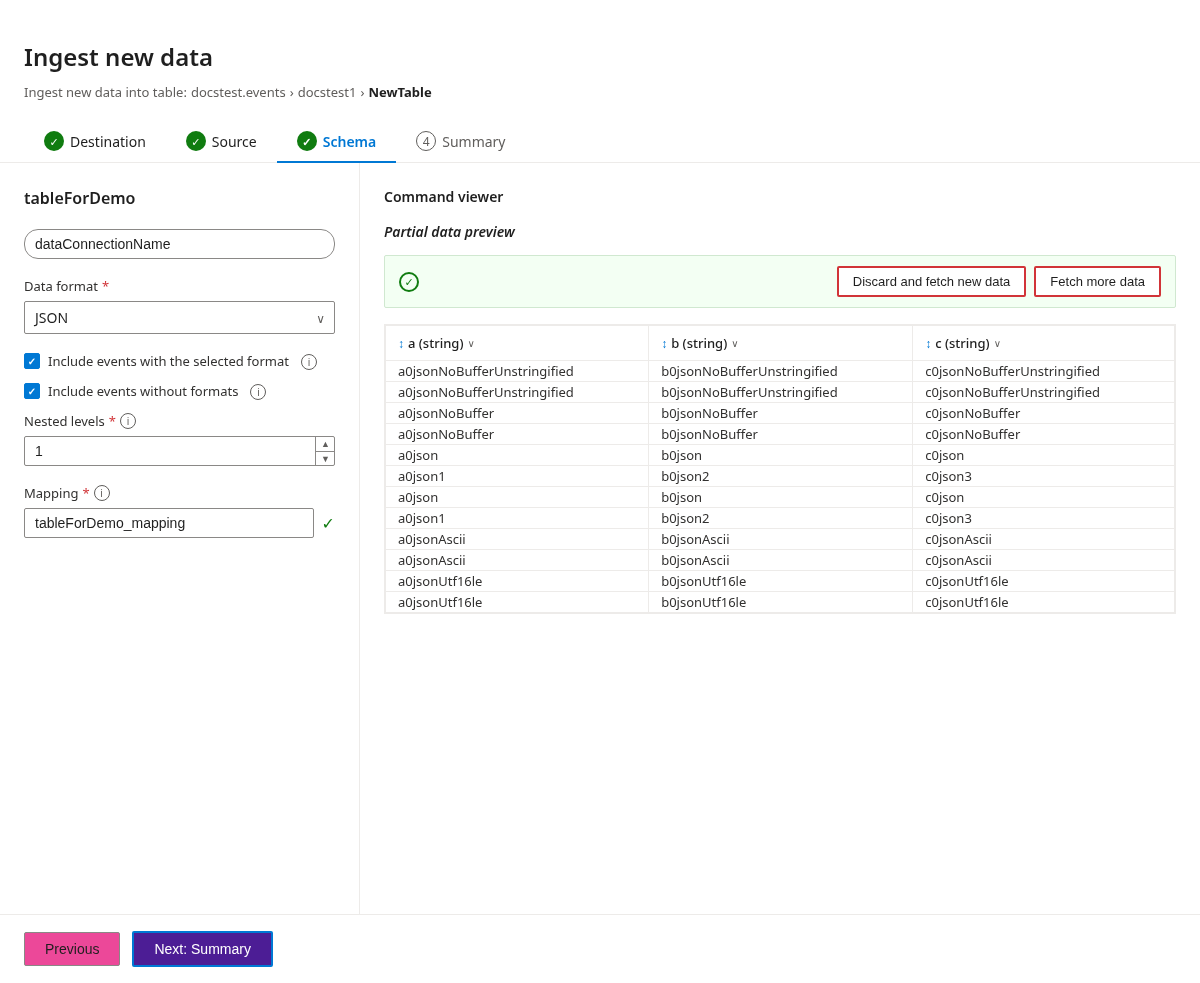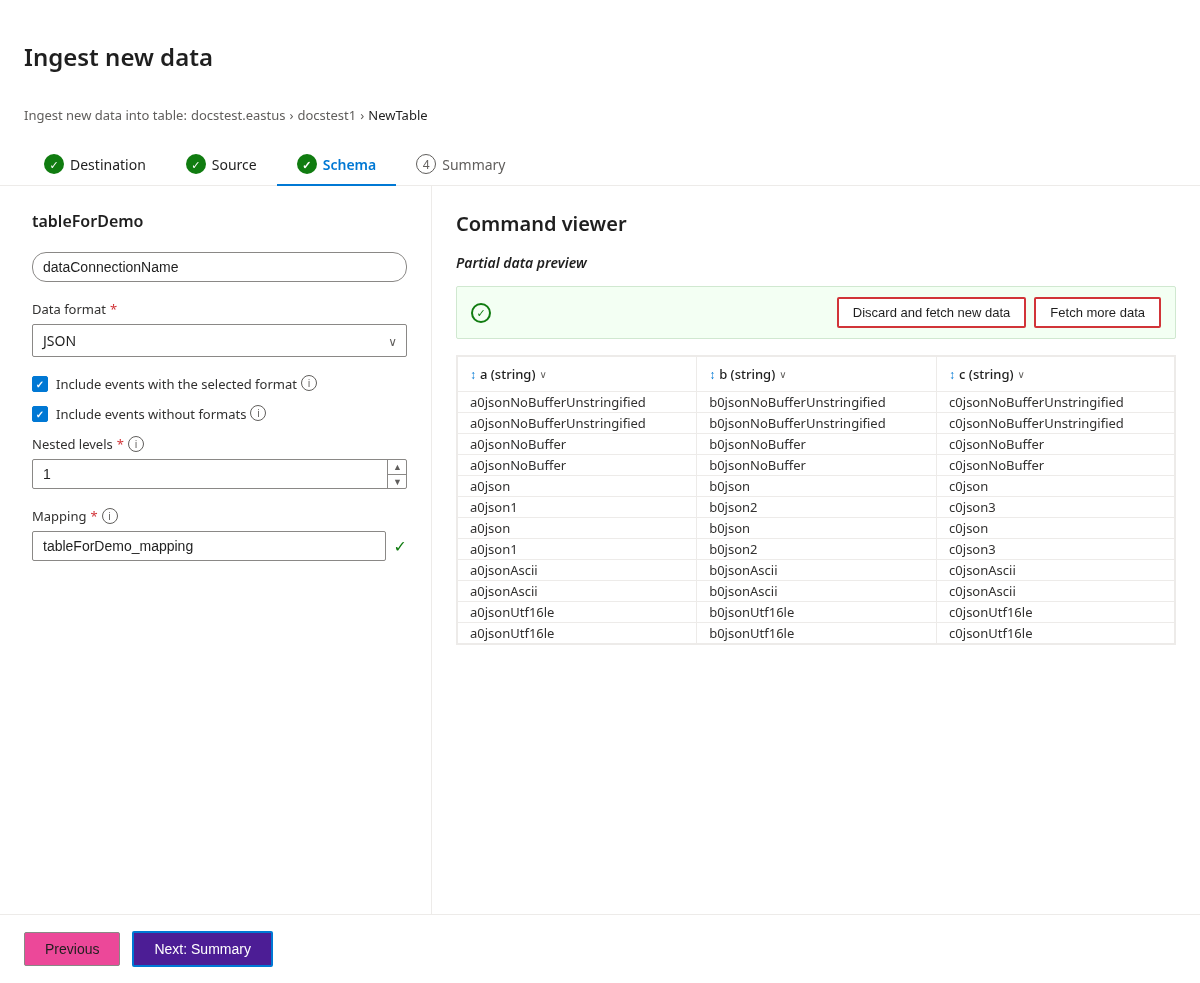--- a/index.html
+++ b/index.html
@@ -2,63 +2,63 @@
 <html><head>
   <meta charset="utf-8">
   <style>
     * { box-sizing: border-box; margin: 0; padding: 0; }
     body { font-family: 'Segoe UI', system-ui, sans-serif; font-size: 14px; color: #1f1f1f; background: #fff; }
 
     .page-container { width: 1200px; min-height: 983px; background: #fff; position: relative; display: flex; flex-direction: column; }
 
     .header { padding: 40px 24px 0 24px; }
     .page-title { font-size: 24px; font-weight: 600; color: #1f1f1f; margin-bottom: 10px; }
-    .breadcrumb { font-size: 13px; color: #605e5c; margin-bottom: 20px; display: flex; align-items: flex-end; gap: 4px; }
-    .breadcrumb .path-bold { font-weight: 400; color: #1f1f1f; margin-top: 23px; }
+    .breadcrumb { font-size: 13px; color: #605e5c; margin-bottom: 20px; display: flex; align-items: flex-start; gap: 4px; }
+    .breadcrumb .path-bold { font-weight: 700; color: #1f1f1f; }
     .breadcrumb .separator { color: #605e5c; }
 
     .tabs { display: flex; align-items: center; gap: 0; padding: 0 24px; border-bottom: 1px solid #edebe9; }
     .tab { display: flex; align-items: center; gap: 6px; padding: 10px 20px; cursor: pointer; font-size: 14px; color: #605e5c; border-bottom: 2px solid transparent; margin-bottom: -1px; }
     .tab.active { color: #0078d4; border-bottom: 2px solid #0078d4; font-weight: 600; }
     .tab.completed { color: #1f1f1f; }
     .tab-check { width: 20px; height: 20px; border-radius: 50%; background: #107c10; display: flex; align-items: center; justify-content: center; color: white; font-size: 11px; flex-shrink: 0; }
     .tab-number { width: 20px; height: 20px; border-radius: 50%; border: 1.5px solid #605e5c; display: flex; align-items: center; justify-content: center; font-size: 12px; color: #605e5c; flex-shrink: 0; }
 
     .main-content { display: flex; flex: 1; padding: 0; }
 
     
-    .left-panel { width: 424px; padding: 24px; border-right: 1px solid #edebe9; flex-shrink: 0; margin-left: 8px; }
+    .left-panel { width: 360px; padding: 24px; border-right: 1px solid #edebe9; flex-shrink: 0; }
     .panel-title { font-size: 16px; font-weight: 600; margin-bottom: 20px; }
     .field-group { margin-bottom: 18px; }
     .field-label { font-size: 13px; color: #323130; margin-bottom: 6px; display: flex; align-items: center; gap: 4px; }
     .field-label .required { color: #d13438; }
     .info-icon { width: 16px; height: 16px; border-radius: 50%; border: 1px solid #605e5c; display: inline-flex; align-items: center; justify-content: center; font-size: 10px; color: #605e5c; cursor: pointer; flex-shrink: 0; }
     .text-input { width: 100%; padding: 6px 10px; border: 1px solid #8a8886; border-radius: 14px; font-size: 14px; color: #1f1f1f; background: #fff; }
     .select-input { width: 100%; padding: 6px 10px; border: 1px solid #8a8886; border-radius: 2px; font-size: 14px; color: #1f1f1f; background: #fff; appearance: none; cursor: pointer; display: flex; align-items: center; justify-content: space-between; position: relative; }
     .select-wrapper { position: relative; }
     .select-wrapper::after { content: '∨'; position: absolute; right: 10px; top: 50%; transform: translateY(-50%); font-size: 12px; color: #605e5c; pointer-events: none; }
 
     .checkbox-row { display: flex; align-items: flex-start; gap: 8px; margin-bottom: 12px; }
     .checkbox-box { width: 16px; height: 16px; background: #0078d4; border: 1px solid #0078d4; border-radius: 2px; display: flex; align-items: center; justify-content: center; flex-shrink: 0; margin-top: 1px; }
     .checkbox-check { color: white; font-size: 10px; font-weight: bold; }
-    .checkbox-label { font-size: 13px; color: #323130; flex: 1; display: flex; align-items: flex-start; gap: 4px; flex-wrap: wrap; }
+    .checkbox-label { font-size: 13px; color: #323130; flex: 1; display: flex; align-items: flex-end; gap: 12px; flex-wrap: wrap; }
 
     .number-input { width: 100%; padding: 6px 30px 6px 10px; border: 1px solid #8a8886; border-radius: 2px; font-size: 14px; color: #1f1f1f; background: #fff; position: relative; }
     .number-wrapper { position: relative; }
     .number-wrapper .spinners { position: absolute; right: 0; top: 0; bottom: 0; display: flex; flex-direction: column; border-left: 1px solid #8a8886; }
     .number-wrapper .spinner-btn { flex: 1; display: flex; align-items: center; justify-content: center; font-size: 9px; color: #605e5c; cursor: pointer; padding: 0 5px; }
     .number-wrapper .spinner-btn:first-child { border-bottom: 1px solid #8a8886; }
 
     .mapping-input-wrapper { display: flex; align-items: center; gap: 8px; }
     .mapping-input { flex: 1; padding: 6px 10px; border: 1px solid #8a8886; border-radius: 2px; font-size: 14px; color: #1f1f1f; background: #fff; }
     .mapping-check { color: #107c10; font-size: 16px; }
 
     
     .right-panel { flex: 1; padding: 24px; overflow: hidden; }
-    .command-viewer-title { font-size: 20px; font-weight: 600; margin-bottom: 16px; }
+    .command-viewer-title { font-size: 14px; font-weight: 600; margin-bottom: 16px; }
     .partial-preview-title { font-size: 14px; font-weight: 600; margin-bottom: 14px; font-style: italic; }
 
     .data-sample-bar { background: #f3fff3; border: 1px solid #d0e8d0; border-radius: 2px; padding: 10px 14px; display: flex; align-items: center; gap: 10px; margin-bottom: 16px; }
     .sample-check { width: 20px; height: 20px; border-radius: 50%; border: 2px solid #107c10; display: flex; align-items: center; justify-content: center; color: #107c10; font-size: 11px; flex-shrink: 0; }
     .sample-text { flex: 1; font-size: 13px; color: #323130; }
     .sample-text .learn-more { color: #0078d4; text-decoration: none; cursor: pointer; }
 
     .action-buttons { display: flex; gap: 8px; margin-left: auto; }
     .btn-outline-red { padding: 6px 14px; border: 2px solid #d13438; background: #fff; color: #1f1f1f; font-size: 13px; cursor: pointer; border-radius: 2px; white-space: nowrap; font-weight: 500; }
 
@@ -80,21 +80,21 @@
   </style>
 </head>
 <body>
 
 <div class="page-container">
 
   <div class="header">
     <div class="page-title">Ingest new data</div>
     <div class="breadcrumb">
       <span>Ingest new data into table:</span>
-      <span>docstest.eastus</span>
+      <span>docstest.events</span>
       <span class="separator">›</span>
       <span>docstest1</span>
       <span class="separator">›</span>
       <span class="path-bold">NewTable</span>
     </div>
   </div>
 
   <div class="tabs">
     <div class="tab completed">
       <div class="tab-check">✓</div>

